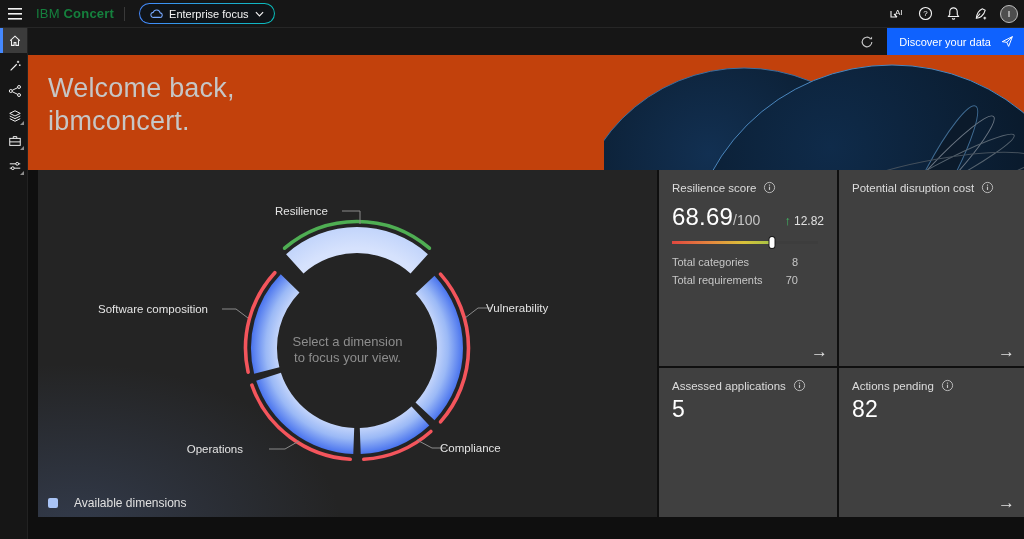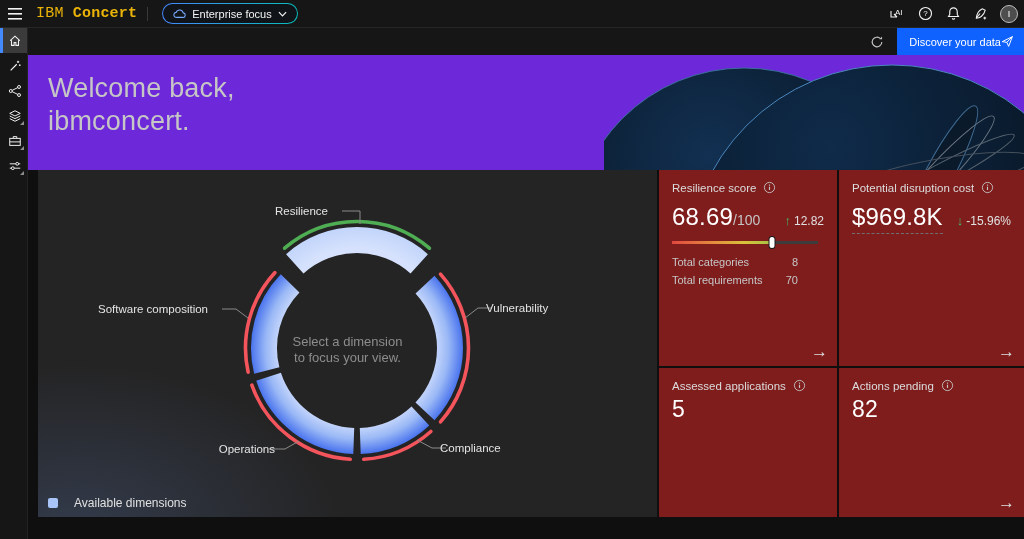--- a/index.html
+++ b/index.html
@@ -6,21 +6,21 @@
   html,body { width:1024px; height:539px; overflow:hidden; background:#0f0f0f;
     font-family:"Liberation Sans", sans-serif; color:#f4f4f4; }
   .app { width:1024px; height:539px; display:flex; flex-direction:column; }
 
   
   .header { height:28px; background:#161616; border-bottom:1px solid #262626;
     display:flex; align-items:center; justify-content:space-between; flex:0 0 28px; }
   .h-left { display:flex; align-items:center; height:100%; }
   .hamburger { width:30px; height:100%; display:flex; align-items:center; justify-content:center;
     background:none; border:none; cursor:pointer; }
-  .brand { font-size:15px; color:#eab308; margin:0 10px 0 6px; letter-spacing:.2px;font-family:Liberation Mono, monospace; }
+  .brand { font-size:13px; color:#15803d; margin:0 10px 0 6px; letter-spacing:.2px; }
   .brand b { font-weight:700; }
   .h-divider { width:1px; height:14px; background:#393939; margin-right:14px; }
   .pill { height:21px; border-radius:11px; display:flex; align-items:center; gap:6px;
     padding:0 10px; font-size:11px; color:#f4f4f4; cursor:pointer;
     border:1px solid transparent;
     background:linear-gradient(#101418,#101418) padding-box,
                linear-gradient(90deg,#4589ff,#08bdba) border-box; }
   .h-right { display:flex; align-items:center; gap:2px; padding-right:6px; }
   .icon-btn { width:26px; height:26px; display:flex; align-items:center; justify-content:center;
     background:none; border:none; cursor:pointer; color:#f4f4f4; }
@@ -38,44 +38,44 @@
     border-left:4px solid transparent; border-bottom:4px solid #8d8d8d; }
 
   .main { flex:1; display:flex; flex-direction:column; min-width:0; }
 
   
   .toolbar { height:27px; flex:0 0 27px; background:#161616; display:flex; align-items:center;
     justify-content:flex-end; }
   .refresh-btn { width:28px; height:27px; background:none; border:none; color:#c6c6c6;
     display:flex; align-items:center; justify-content:center; cursor:pointer; margin-right:6px; }
   .discover-btn { height:27px; min-width:116px; background:#0f62fe; color:#fff; border:none;
-    font-size:11px; font-family:inherit; display:flex; align-items:center; gap:0;
+    font-size:11px; font-family:inherit; display:flex; align-items:center; gap:10px;
     padding:0 10px 0 12px; cursor:pointer; }
 
   
-  .hero { height:115px; flex:0 0 115px; background:#6d28d9; position:relative; overflow:hidden; }
+  .hero { height:115px; flex:0 0 115px; background:#c2410c; position:relative; overflow:hidden; }
   .hero h1 { font-size:27px; font-weight:300; color:#c6c6c6; line-height:1.22;
     position:absolute; left:20px; top:17px; letter-spacing:.2px; }
   .hero-decor { position:absolute; right:0; top:0; height:115px; width:420px; }
 
   
   .content { height:347px; flex:0 0 347px; display:flex; gap:2px; padding-left:10px; }
   .chart-panel { width:619px; height:347px; position:relative; flex:0 0 619px;
     background: radial-gradient(430px 270px at 6% 104%, rgba(74,95,138,.38), rgba(36,36,36,0) 62%), #242424; }
   .donut-wrap { position:absolute; inset:0;padding-left:10px; }
   .donut-label { position:absolute; font-size:11.5px; color:#e4e4e4; transform:translateY(-50%);
     white-space:nowrap; cursor:pointer; }
   .legend { position:absolute; left:10px; bottom:7px; display:flex; gap:18px; align-items:center; }
   .legend-item { display:flex; align-items:center; gap:16px; font-size:12px; color:#e0e0e0; }
   .legend-swatch { width:10px; height:10px; border-radius:2px; display:inline-block; }
   .legend-item b { font-weight:700; }
 
   .cards-grid { flex:1; display:grid; grid-template-columns:178px 1fr; grid-template-rows:196px 149px;
     gap:2px; }
-  .card { background:#7f1d1d; position:relative; padding:11px 13px; }
+  .card { background:#404040; position:relative; padding:11px 13px; }
   .card-title { font-size:11.5px; color:#dcdcdc; display:flex; align-items:center; gap:7px; }
   .value-row { display:flex; align-items:baseline; margin-top:9px; }
   .big-value { font-size:24px; font-weight:400; color:#fff; letter-spacing:.2px; }
   .denom { font-size:14px; color:#c6c6c6; }
   .delta { margin-left:auto; font-size:12px; color:#e0e0e0; display:flex; align-items:center; gap:3px; }
   .delta .dir { color:#42be65; font-size:13px; }
   .score-bar { position:relative; height:3px; background:#3d3d3d; margin-top:10px; width:146px; }
   .score-fill { height:3px; background:linear-gradient(90deg,#e0473f,#e58a3e 40%,#d9c23a 72%,#a3c346 100%); }
   .score-handle { position:absolute; top:-4px; width:5px; height:11px; border-radius:2.5px;
     background:#fff; transform:translateX(-50%); box-shadow:0 0 0 1px #1a1a1a; }
@@ -276,21 +276,21 @@
                 <polyline points="221,279 237,279 251,271" fill="none" stroke="#8a8a8a" stroke-width="1"></polyline>
                 <g>
                   <path d="M206.14865301474435 203.6437209335648A106 106 0 0 1 232.7499811641029 104.36621273134637L251.45281597290784 122.42733036328028A80 80 0 0 0 231.37634189792027 197.3537516479734Z" fill="url(#segGrad)" style="cursor: pointer;"></path>
                   <path d="M200.1429952061274 202.13301695409848A111.5 111.5 0 0 1 226.79357694567113 102.67169185085389" fill="none" stroke="#f4555c" stroke-width="3.6" stroke-linecap="round"></path>
                 </g>
                 <polyline points="174,139 188,139 200,148" fill="none" stroke="#8a8a8a" stroke-width="1"></polyline>
               </svg>
           <div class="donut-label" style="top: 41px; right: 329px;">Resilience</div>
               <div class="donut-label" style="top: 138px; left: 448px;">Vulnerability</div>
               <div class="donut-label" style="top: 278px; left: 402px;">Compliance</div>
-              <div class="donut-label" style="top: 279px; right: 382px;">Operations</div>
+              <div class="donut-label" style="top: 279px; right: 414px;">Operations</div>
               <div class="donut-label" style="top: 139px; right: 449px;">Software composition</div>
             </div>
           <div class="center-label" style="top:164px">Select a dimension</div>
           <div class="center-label" style="top:180px">to focus your view.</div>
           <div class="legend">
             <div class="legend-item">
               <span class="legend-swatch" style="background: rgb(169, 196, 246);"></span>
               <span><b></b><span>Available dimensions</span></span>
             </div>
           </div>
@@ -334,27 +334,20 @@
 
           <div class="card">
             <div class="card-title">
               <span>Potential disruption cost</span>
               <svg width="13" height="13" viewBox="0 0 16 16">
                 <circle cx="8" cy="8" r="6.3" fill="none" stroke="#c6c6c6" stroke-width="1.1"></circle>
                 <rect x="7.3" y="7" width="1.4" height="4" fill="#c6c6c6"></rect>
                   <rect x="7.3" y="4.4" width="1.4" height="1.4" fill="#c6c6c6"></rect>
               </svg>
             </div>
-            <div class="value-row">
-              <span class="big-value dotted-underline">$969.8K</span>
-              <span class="delta">
-                <span class="dir">↓</span>
-                <span>-15.96%</span>
-              </span>
-            </div>
             <button class="card-arrow">→</button>
           </div>
 
           <div class="card">
             <div class="card-title">
               <span>Assessed applications</span>
               <svg width="13" height="13" viewBox="0 0 16 16">
                 <circle cx="8" cy="8" r="6.3" fill="none" stroke="#c6c6c6" stroke-width="1.1"></circle>
                 <rect x="7.3" y="7" width="1.4" height="4" fill="#c6c6c6"></rect>
                   <rect x="7.3" y="4.4" width="1.4" height="1.4" fill="#c6c6c6"></rect>

